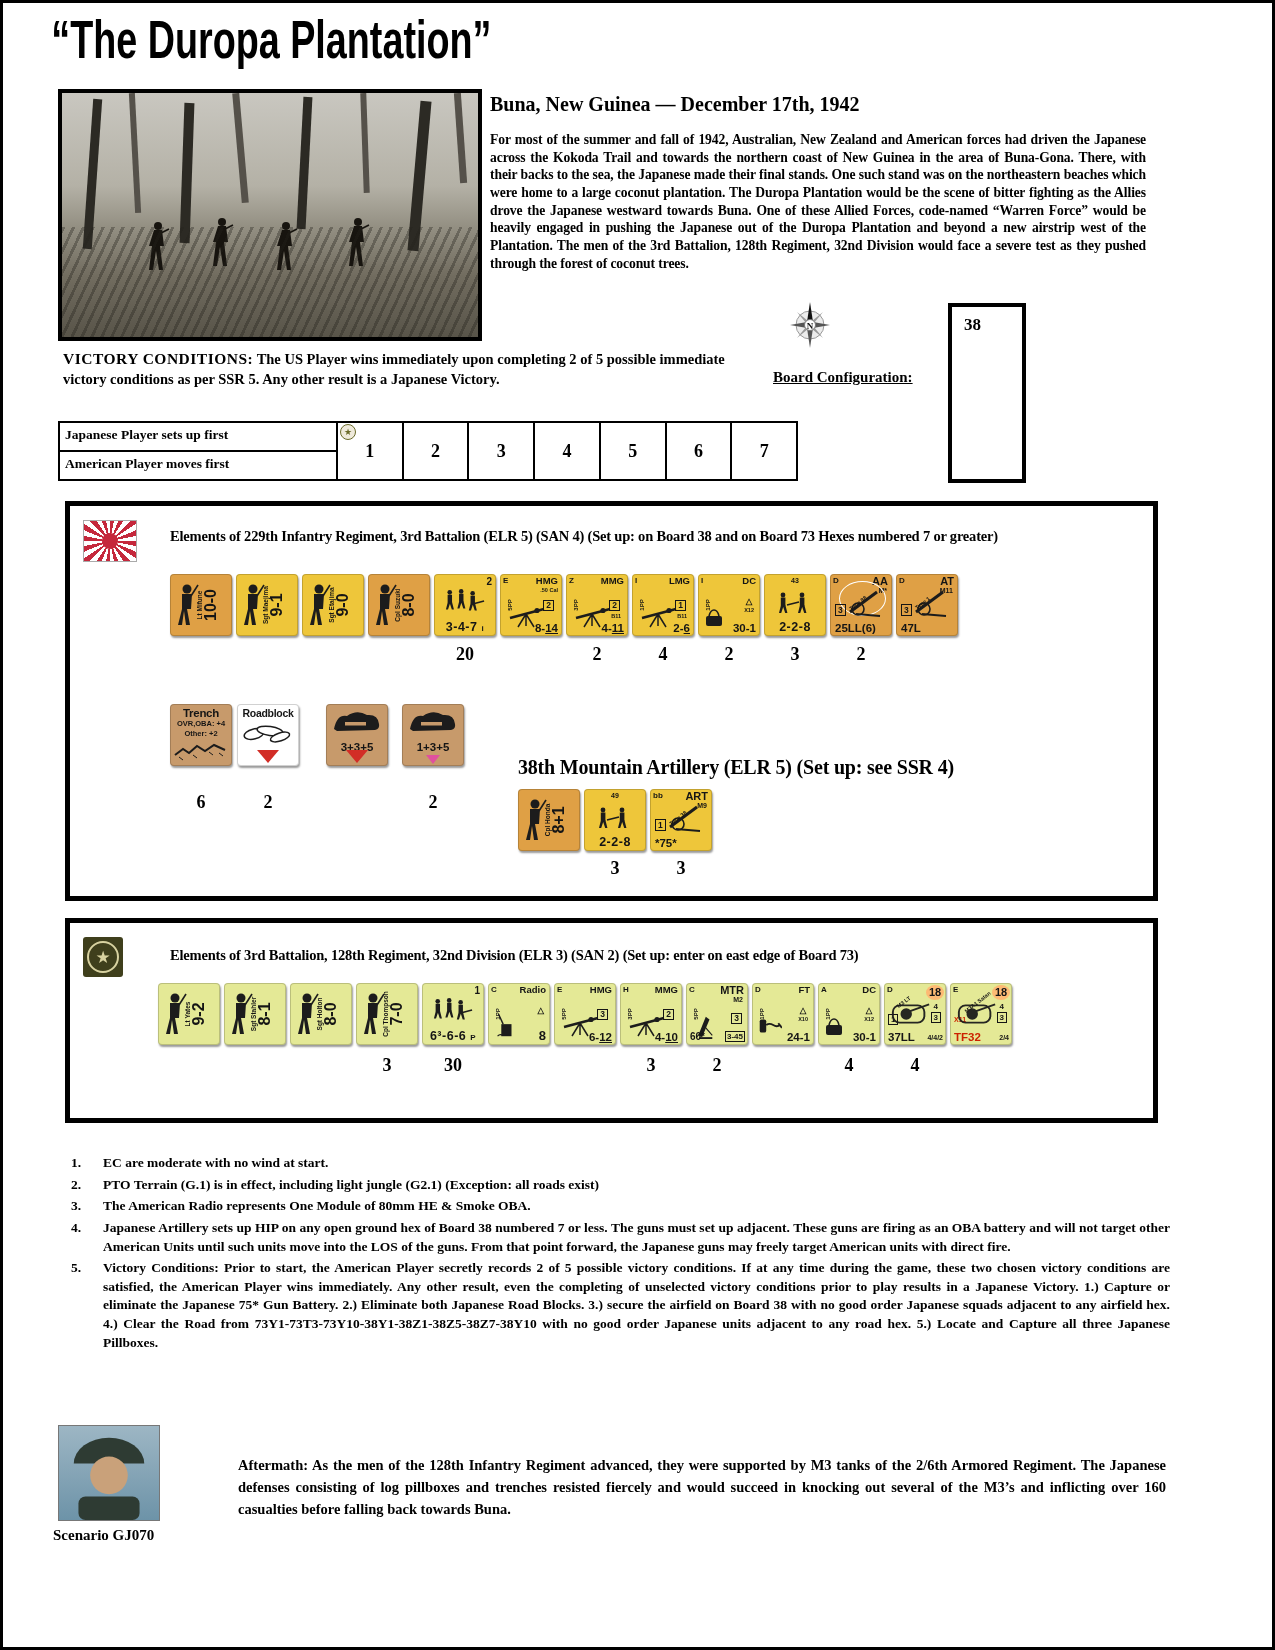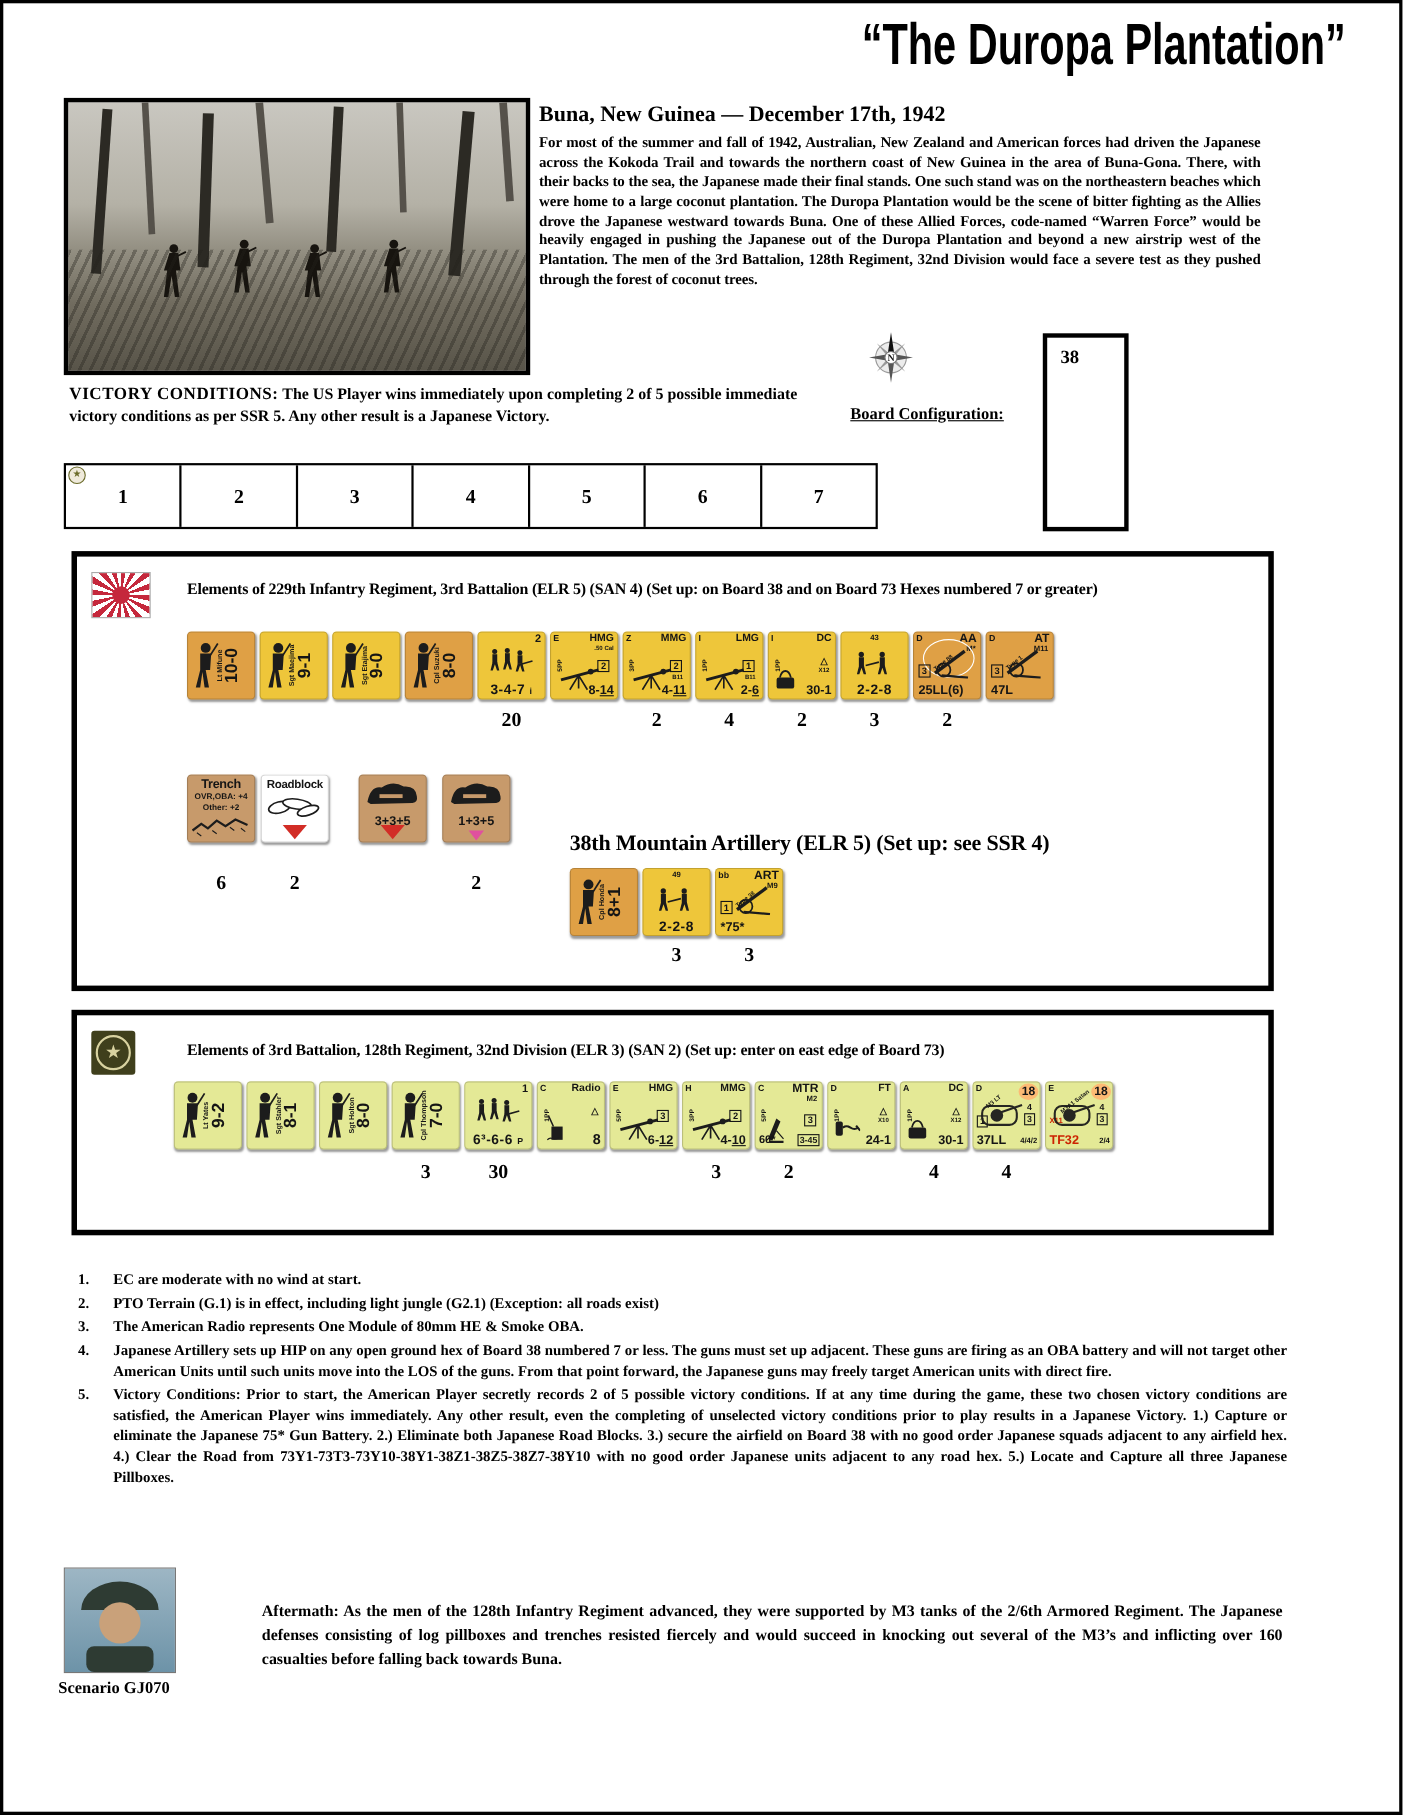--- a/index.html
+++ b/index.html
@@ -1,34 +1,34 @@
 <!DOCTYPE html>
 <html style="--jp-yellow: #eec63a; --jp-orange: #dfa045; --fort-tan: #c79a6b; --us-green: #e4e996; --arrow-red: #d22d26; --arrow-pink: #e0509e; --flag-red: #c5283c; --tf32-red: #cc2200;"><head>
 <meta charset="utf-8">
 <style>
   html,body{margin:0;padding:0;background:#888;}
   .page{position:relative;width:1275px;height:1650px;background:#fff;margin:0 auto;
         border:3px solid #000;box-sizing:border-box;overflow:hidden;
         font-family:"Liberation Serif",serif;font-weight:bold;color:#000;}
   
-  .title{position:absolute;top:10px;left:0;width:100%;text-align:right;}
+  .title{position:absolute;top:10px;left:0;width:100%;text-align:left;}
   .title span{display:inline-block;font-family:"Liberation Sans",sans-serif;font-weight:bold;
         font-size:46px;letter-spacing:0px;transform:scale(.82,1.15);transform-origin:center;}
   
   .photo{position:absolute;left:55px;top:86px;width:424px;height:252px;border:4px solid #000;
         box-sizing:border-box;background:linear-gradient(180deg,#c9c7c0 0%,#b4b1a6 38%,#938f82 55%,#716c5f 75%,#585449 100%);overflow:hidden;}
   .photo::after{content:"";position:absolute;left:0;right:0;bottom:0;height:45%;
         background:repeating-linear-gradient(115deg,rgba(35,33,27,.35) 0 3px,transparent 3px 9px);}
   .trunk{position:absolute;background:#2c2a24;}
   .trunk.lt{background:#55514a;}
   .psold{position:absolute;width:22px;height:56px;}
   
   .intro{position:absolute;left:487px;top:90px;width:656px;}
   .intro-h{font-size:20px;line-height:1.1;}
-  .intro-b{font-size:13.6px;line-height:1.3;text-align:justify;margin-top:6px;letter-spacing:-0.1px;}
+  .intro-b{font-size:13.6px;line-height:1.3;text-align:justify;margin-top:16px;letter-spacing:-0.1px;}
   
   .victory{position:absolute;left:60px;top:346px;width:705px;font-size:14.5px;line-height:1.35;text-align:left;}
   .victory .vl{font-size:15.5px;letter-spacing:.5px;}
   
   .compass{position:absolute;left:783px;top:298px;}
   .bc-label{position:absolute;left:770px;top:366px;font-size:15px;text-decoration:underline;}
   .board{position:absolute;width:78px;height:180px;border:4px solid #000;box-sizing:border-box;background:#fff;}
   .b38{left:945px;top:300px;} .b73{left:1029px;top:300px;}
   .board span{display:block;padding:8px 0 0 12px;font-size:17px;}
   
@@ -263,20 +263,24 @@
     <path d="M37 37 L28 26 L24 24 L26 28 Z" fill="#999"></path>
     <circle cx="24" cy="24" r="5.5" fill="#fff" stroke="#777"></circle>
     <text x="24" y="27.5" text-anchor="middle" font-size="9" font-weight="bold" fill="#111">N</text>
   </svg>
   <div class="bc-label">Board Configuration:</div>
   <div class="board b38">
     <span>38</span>
   </div>
 
   <div class="tt">
+    <div class="tt-left">
+      <div class="tt-row">Japanese Player sets up first</div>
+      <div class="tt-row last">American Player moves first</div>
+    </div>
     <div class="tt-cell">
       <span class="tt-star">★</span>
       <span>1</span>
     </div>
     <div class="tt-cell">
         <span>2</span>
       </div>
     <div class="tt-cell">
         <span>3</span>
       </div>

